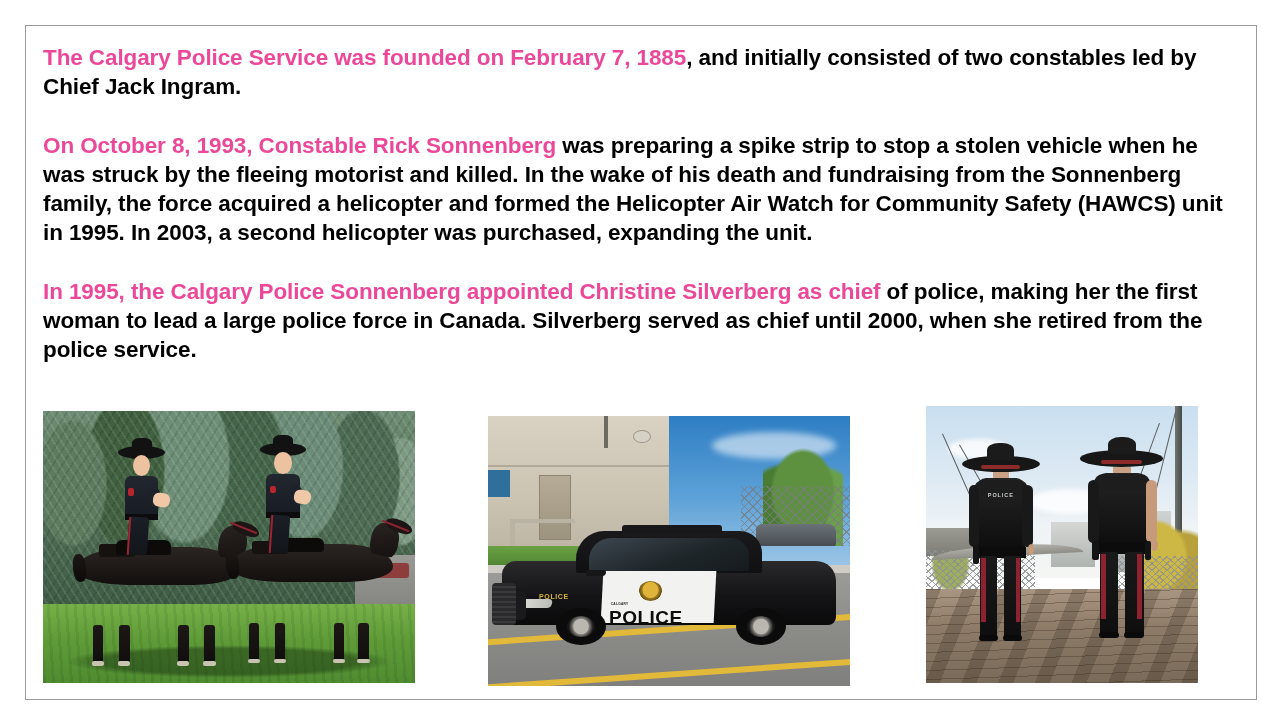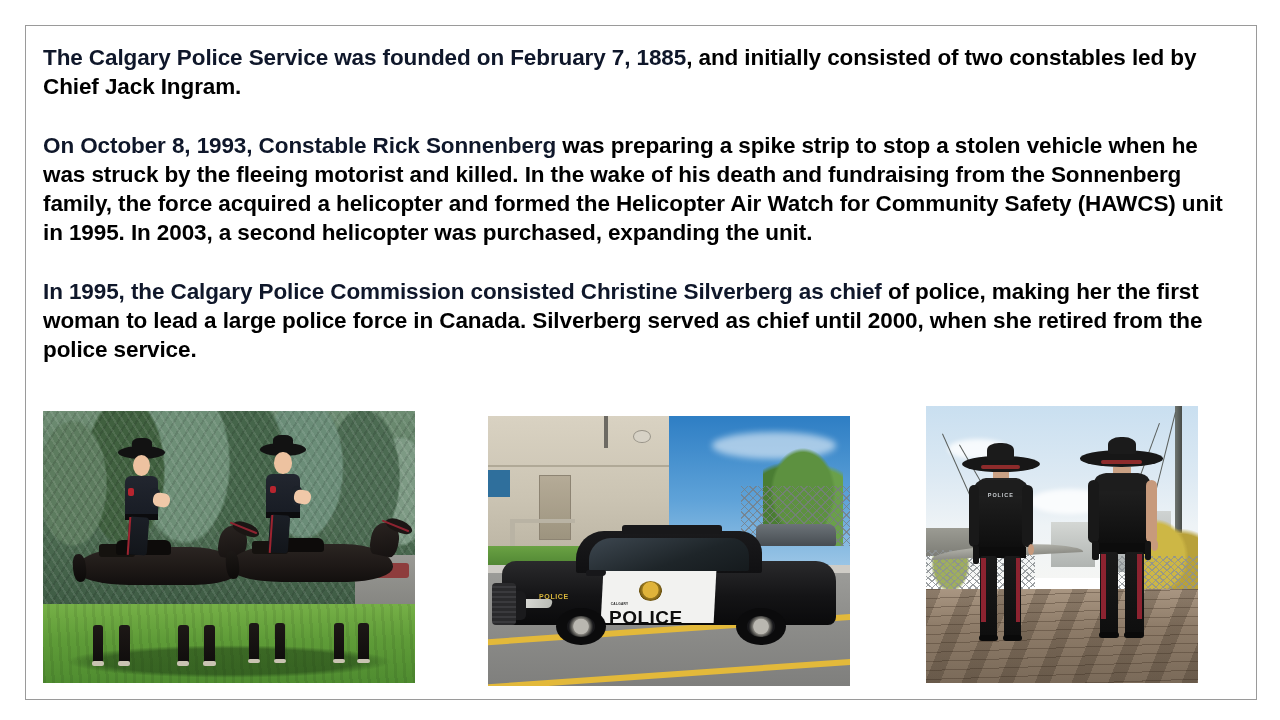--- a/index.html
+++ b/index.html
@@ -18,21 +18,21 @@
   }
   .para{
     font-size:22.5px;
     font-weight:bold;
     line-height:29px;
     color:#000000;
     letter-spacing:-0.1px;
     margin:0 0 30px 0;
   }
   .para:last-child{margin-bottom:0;}
-  .hl{color:#0f172a;}
+  .hl{color:#ec4899;}
 
   
   .photo{position:absolute;overflow:hidden;background:#ffffff;}
   #photo-horses{left:17px;  top:385px; width:372px; height:272px;}
   #photo-car{   left:462px; top:390px; width:362px; height:270px;}
   #photo-bridge{left:900px; top:380px; width:272px; height:277px;}
 
   .ph-inner{position:absolute;inset:0;overflow:hidden;}
 
   
@@ -251,21 +251,21 @@
 <body>
 
 <div class="slide">
 
   <div class="text-block">
 
     <p class="para"><span class="hl">The Calgary Police Service was founded on February 7, 1885</span><span>, and initially consisted of two constables led by Chief Jack Ingram.</span></p>
 
     <p class="para"><span class="hl">On October 8, 1993, Constable Rick Sonnenberg</span><span> was preparing a spike strip to stop a stolen vehicle when he was struck by the fleeing motorist and killed. In the wake of his death and fundraising from the Sonnenberg family, the force acquired a helicopter and formed the Helicopter Air Watch for Community Safety (HAWCS) unit in 1995. In 2003, a second helicopter was purchased, expanding the unit.</span></p>
 
-    <p class="para"><span class="hl">In 1995, the Calgary Police Commission consisted Christine Silverberg as chief</span><span> of police, making her the first woman to lead a large police force in Canada. Silverberg served as chief until 2000, when she retired from the police service.</span></p>
+    <p class="para"><span class="hl">In 1995, the Calgary Police Sonnenberg appointed Christine Silverberg as chief</span><span> of police, making her the first woman to lead a large police force in Canada. Silverberg served as chief until 2000, when she retired from the police service.</span></p>
 
   </div>
 
   <div class="photo" id="photo-horses">
     <div class="ph-inner">
       <div class="h-sky"></div>
       <div class="h-bldg"></div>
       <div class="h-trees"></div>
       <div class="h-treetex"></div>
       <div class="h-road"></div>

